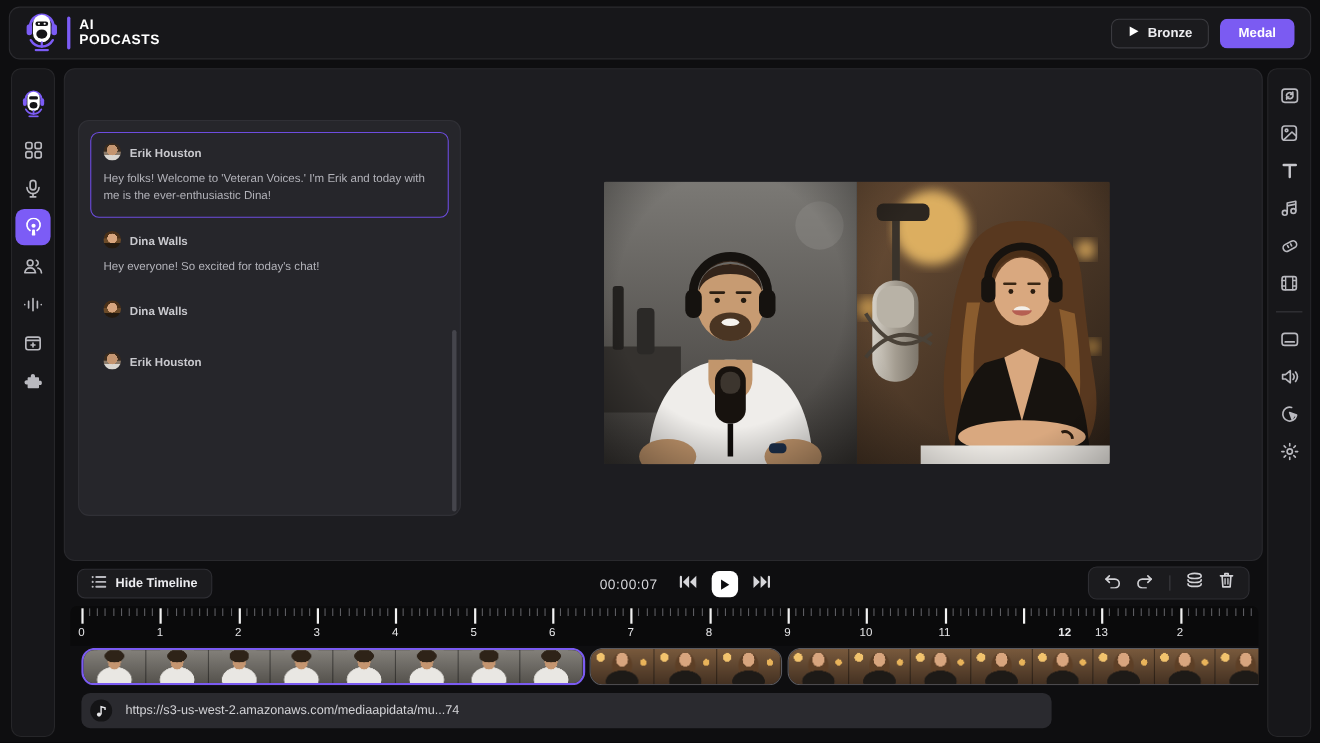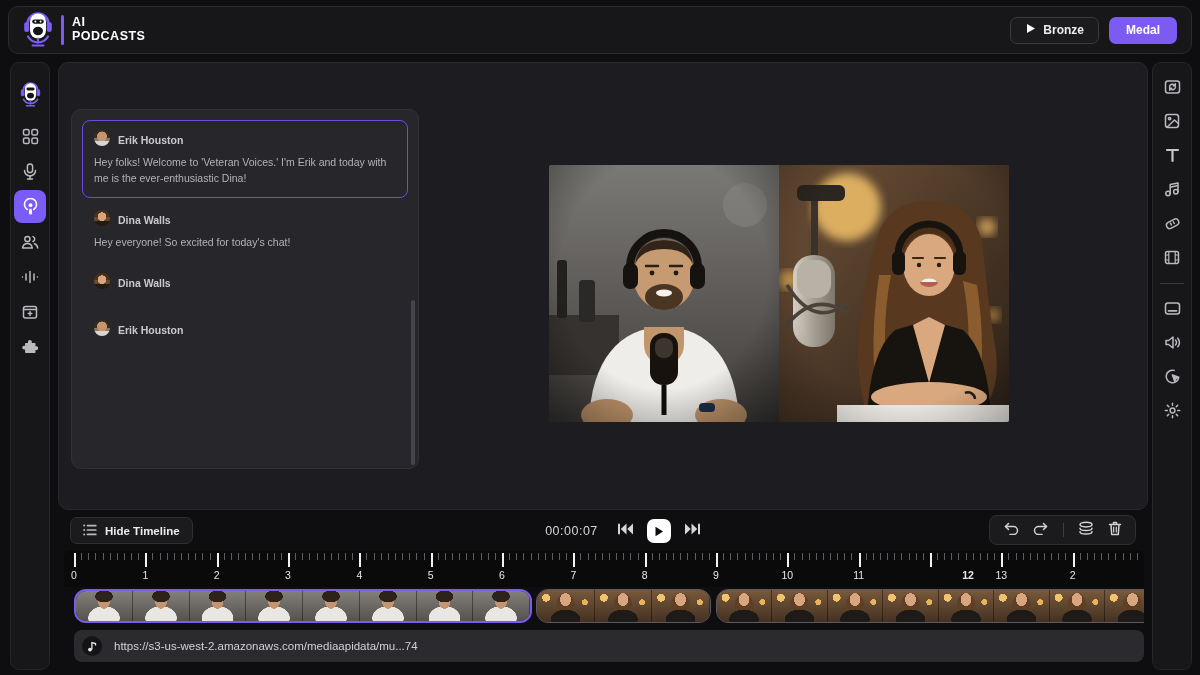--- a/index.html
+++ b/index.html
@@ -95,21 +95,21 @@
     radial-gradient(ellipse 16px 12px at 50% 90%, #e9e7e3 97%, transparent),
     linear-gradient(180deg,#83807a,#55524d)}
   .thumb.dina{background:
     radial-gradient(circle 4px at 16% 24%, #f2c36d 97%, transparent),
     radial-gradient(circle 3px at 84% 38%, #e8b35a 97%, transparent),
     radial-gradient(ellipse 5.5px 6.5px at 50% 30%, #d8a57e 97%, transparent),
     radial-gradient(ellipse 15px 10px at 50% 92%, #1d1a17 97%, transparent),
     radial-gradient(ellipse 10px 13px at 50% 48%, #5d3f26 85%, transparent),
     linear-gradient(180deg,#78593c,#443122)}
 
-  .audio-track{position:absolute;left:74px;top:630px;width:1070px;height:32px;background:#2a2a2f;
+  .audio-track{position:absolute;left:74px;top:630px;width:882px;height:32px;background:#2a2a2f;
     border-radius:8px;display:flex;align-items:center;gap:12px;padding:0 8px;cursor:pointer}
   .audio-ic{width:20px;height:20px;border-radius:50%;background:#141416;display:flex;align-items:center;justify-content:center}
   .audio-url{color:#d2d2d6;font-size:11.5px}
 </style>
 </head>
 <body>
 
 <div id="app">
 
   <header class="topbar">

